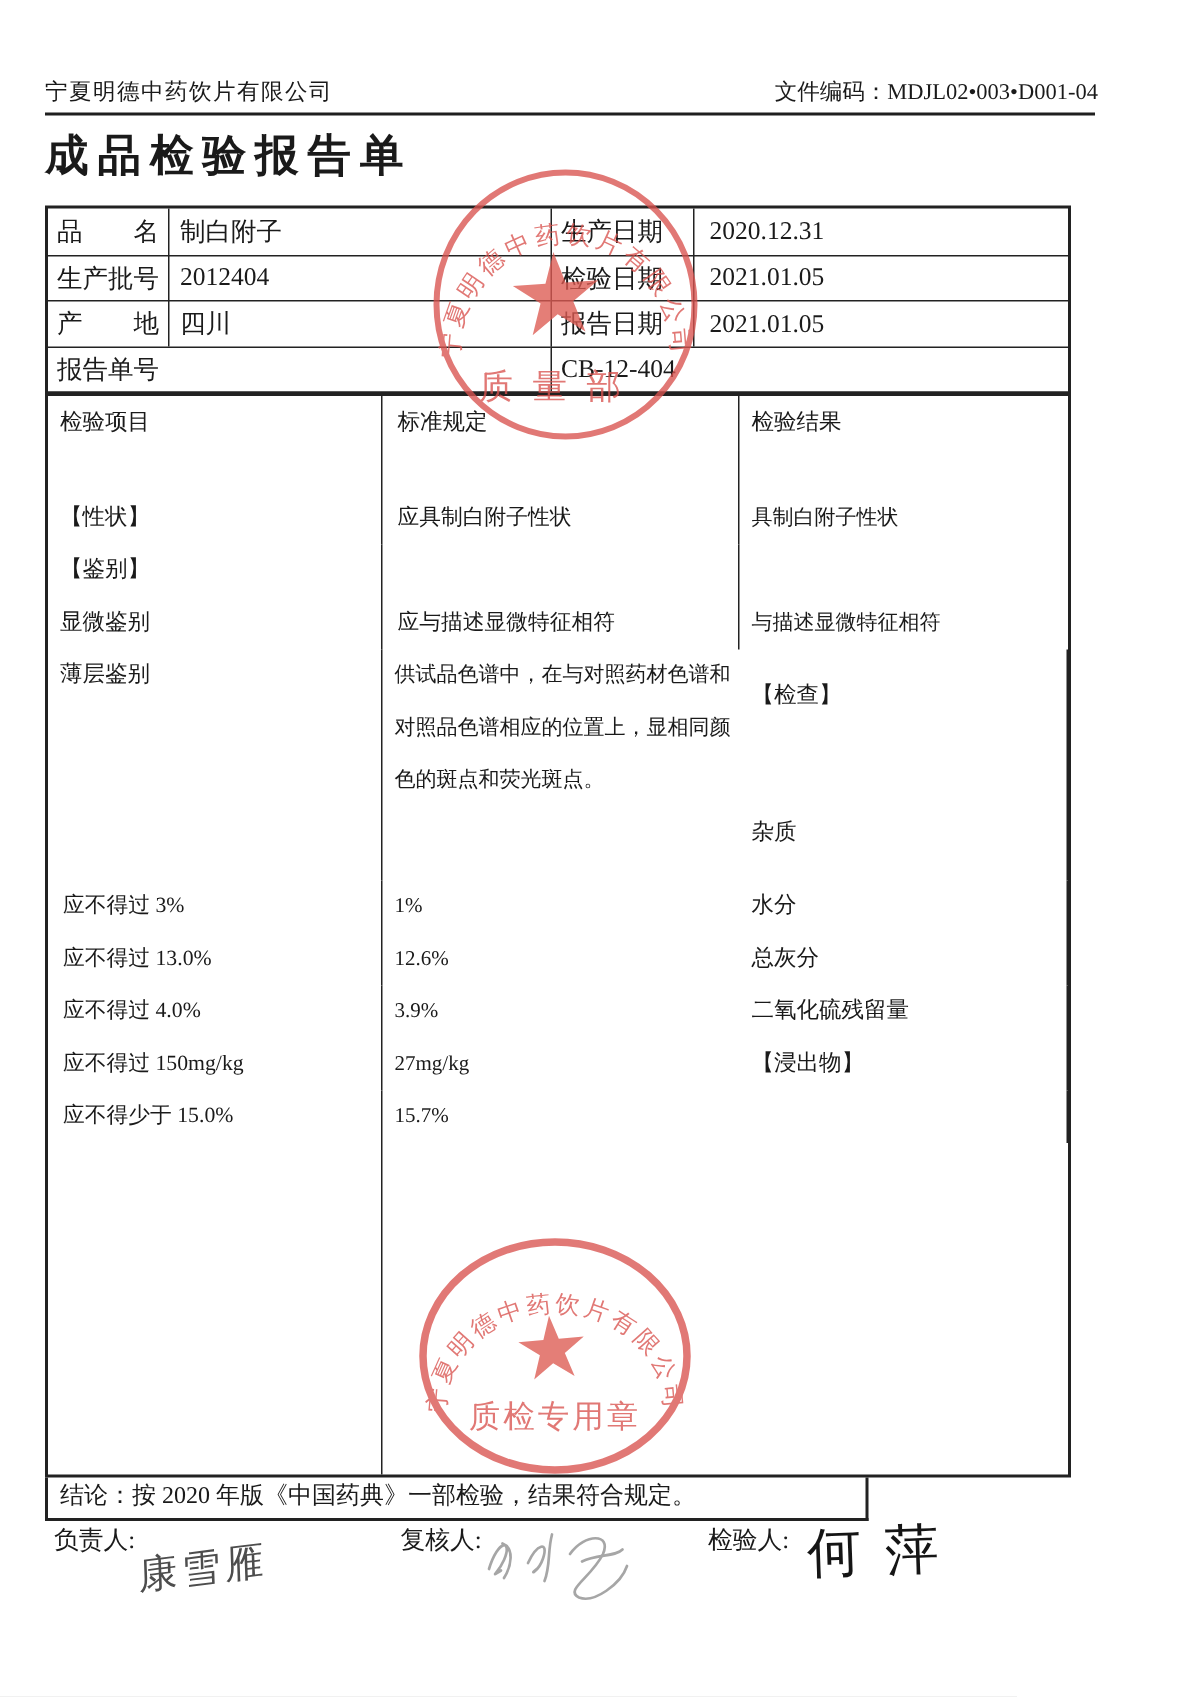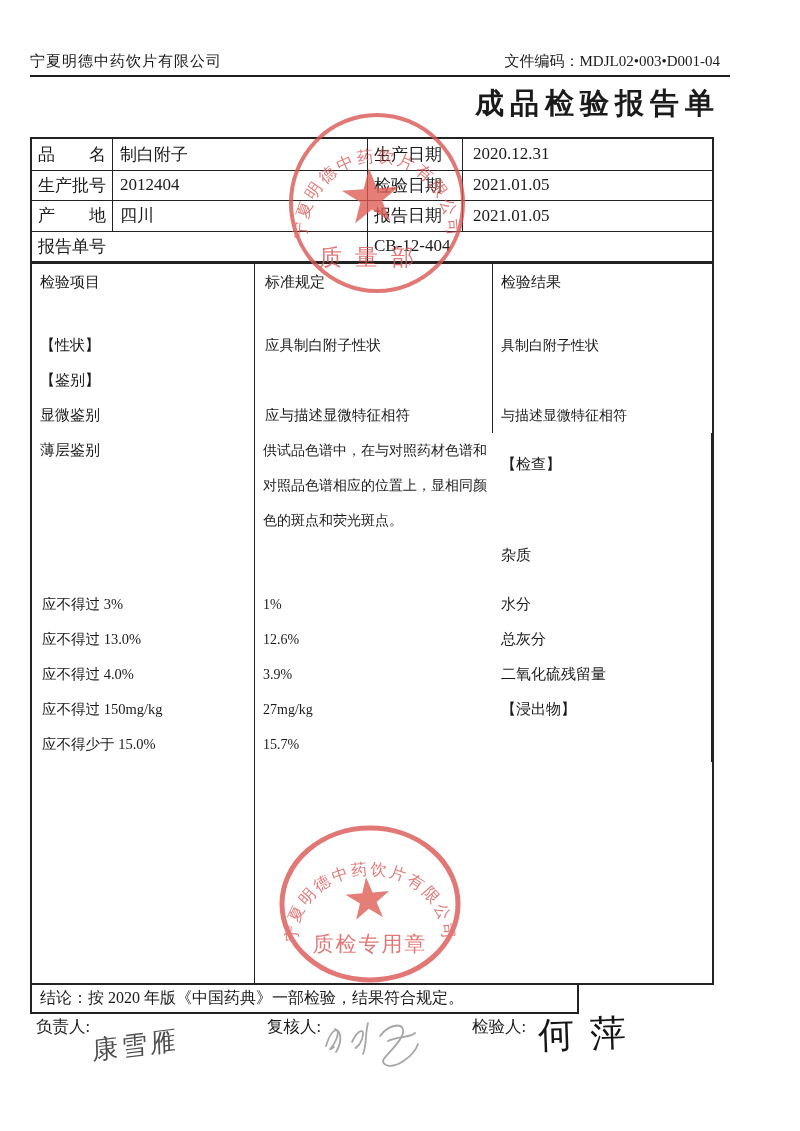--- a/index.html
+++ b/index.html
@@ -2,23 +2,23 @@
 <html><head>
 <meta charset="utf-8">
 <style>
   html,body{margin:0;padding:0;background:#e8e8e8;}
   .page{
     position:relative;width:800px;height:1131px;background:#ffffff;margin:0 auto;
     font-family:"Liberation Serif","DejaVu Serif",serif;color:#1a1a1a;overflow:hidden;
   }
   
   .company{position:absolute;left:30px;top:52px;font-size:15px;letter-spacing:1px;}
-  .doccode{position:absolute;right:80px;top:52px;font-size:15px;}
+  .doccode{position:absolute;right:68px;top:52px;font-size:15px;}
   .head-rule{position:absolute;left:30px;top:75px;width:700px;height:2px;background:#1f1f1f;}
-  .title{position:absolute;left:30px;top:84px;width:690px;text-align:right;
+  .title{position:absolute;left:30px;top:84px;width:690px;text-align:left;
          font-size:29px;font-weight:bold;letter-spacing:6px;}
   
   .info-table{position:absolute;left:30px;top:137px;width:684px;height:126px;
     box-sizing:border-box;border:2px solid #222;display:grid;
     grid-template-columns:80px 255px 95px 1fr;grid-template-rows:repeat(4,1fr);
     font-size:17px;}
   .info-table>div{display:flex;align-items:center;box-sizing:border-box;}
   .ic-label{padding-left:6px;}
   .ic-val{padding-left:7px;}
   .ic-dlabel{padding-left:6px;}

